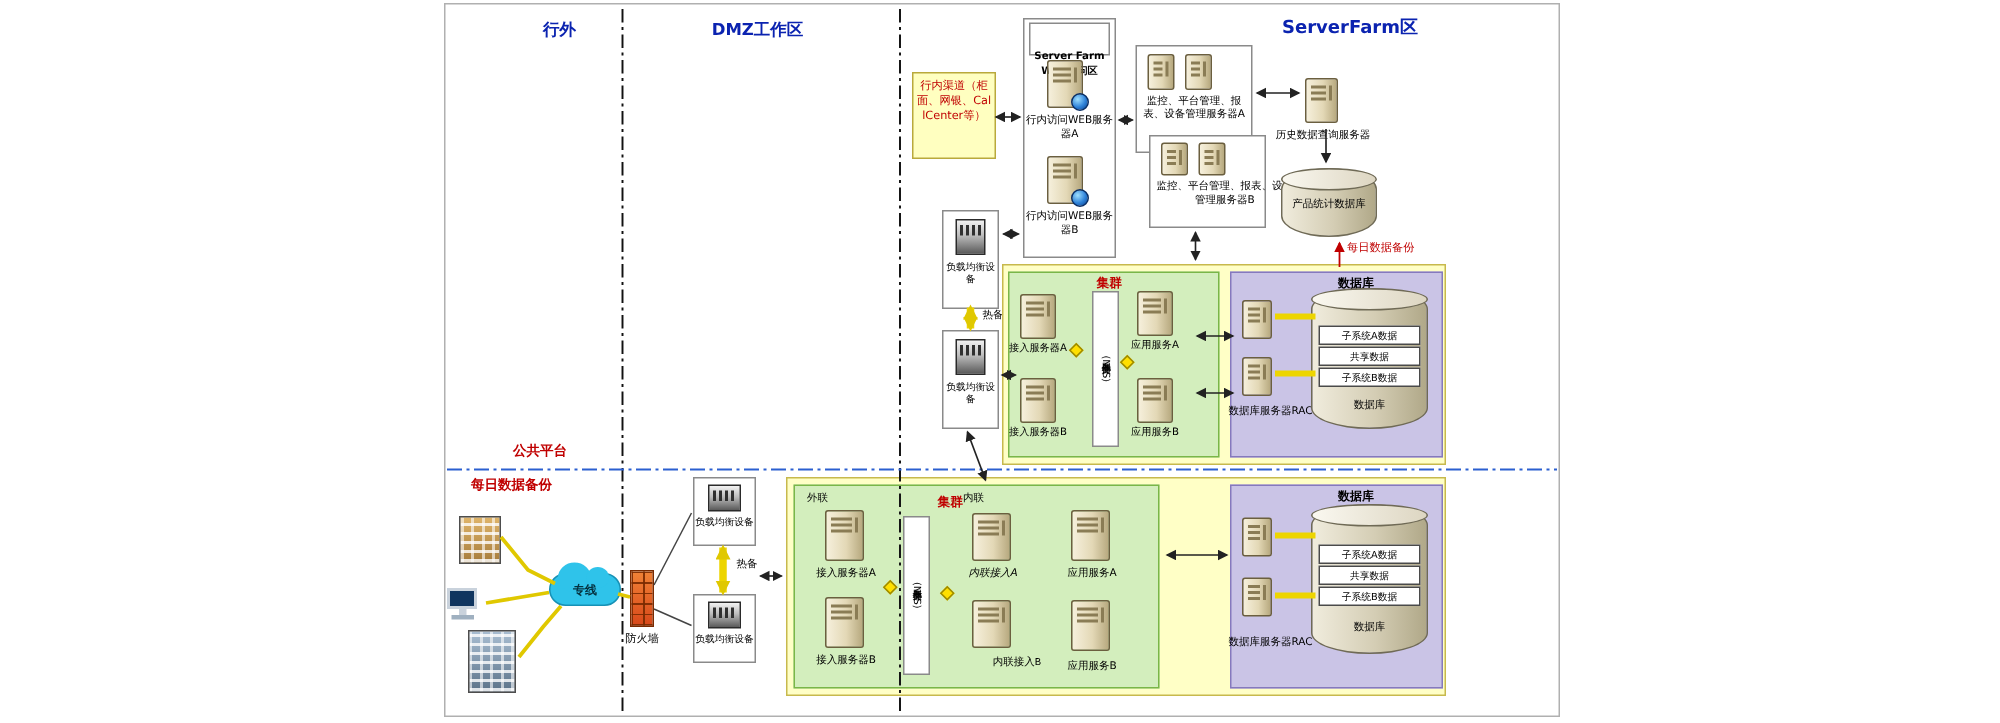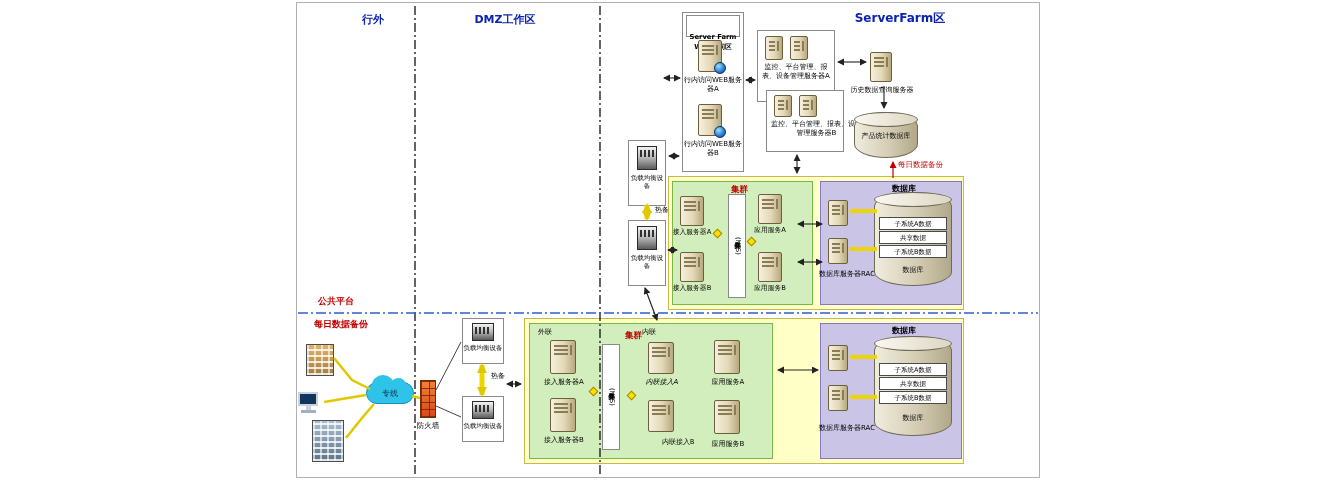--- a/index.html
+++ b/index.html
@@ -23,21 +23,21 @@
 .lbdev::before{content:"";position:absolute;left:2px;right:2px;top:3px;height:7px;background:repeating-linear-gradient(90deg,#303030 0 2px,transparent 2px 4px);}
 .cyl{position:absolute;border:1px solid #6f6a56;border-radius:50%/14px;background:linear-gradient(90deg,#f0ecdd,#d4cdb4 55%,#b0a888);padding-left:48px;}
 .cyl::before{content:"";position:absolute;left:-1px;right:-1px;top:-1px;height:13px;border:1px solid #6f6a56;border-radius:50%;background:linear-gradient(90deg,#faf8f0,#ddd6c2);}
 .band{position:absolute;left:4px;right:4px;height:13px;background:#fff;border:1px solid #4a4a4a;font-size:6.5px;line-height:12px;text-align:center;}
 .cyl-label{position:absolute;left:0;right:0;text-align:center;font-size:7px;}
 .nfs{writing-mode:vertical-rl;font-size:6.5px;display:flex;align-items:center;justify-content:center;text-align:center;line-height:1.1;}
 .diamond{position:absolute;width:7px;height:7px;background:#ffdf00;border:1px solid #9d8a00;transform:rotate(45deg);}
 .cloud{position:absolute;background:#2fc3ea;border:1px solid #1791b5;border-radius:12px;}
 .cloud::before{content:"";position:absolute;width:22px;height:20px;left:5px;top:-8px;background:#2fc3ea;border-radius:50%;}
 .cloud::after{content:"";position:absolute;width:15px;height:14px;right:7px;top:-5px;background:#2fc3ea;border-radius:50%;}
-.cloud span{position:absolute;left:0;right:0;top:5px;text-align:center;font-size:8px;font-weight:normal;color:#053240;z-index:1;}
+.cloud span{position:absolute;left:0;right:0;top:5px;text-align:center;font-size:8px;font-weight:bold;color:#053240;z-index:1;}
 .firewall{position:absolute;border:1px solid #7a2a00;background:repeating-linear-gradient(0deg,rgba(122,42,0,.9) 0 1px,transparent 1px 7px),repeating-linear-gradient(90deg,rgba(122,42,0,.9) 0 1px,transparent 1px 8px),linear-gradient(180deg,#f08236,#d8481a);}
 .bldg{position:absolute;border:1px solid #4d4d4d;background:repeating-linear-gradient(0deg,rgba(255,255,255,.8) 0 2px,transparent 2px 6px),repeating-linear-gradient(90deg,rgba(255,255,255,.6) 0 2px,transparent 2px 7px),linear-gradient(180deg,#dfb469,#a67c3b);}
 .bldg.alt{background:repeating-linear-gradient(0deg,rgba(255,255,255,.8) 0 2px,transparent 2px 6px),repeating-linear-gradient(90deg,rgba(255,255,255,.6) 0 2px,transparent 2px 7px),linear-gradient(180deg,#a9bed2,#5c7389);}
 .pc{position:absolute;}
 .pc i{position:absolute;display:block;}
 .pc .scr{left:0;top:0;width:20px;height:14px;background:#10355f;border:2px solid #c9d2dc;}
 .pc .stand{left:8px;top:14px;width:5px;height:4px;background:#c9d2dc;}
 .pc .base{left:3px;top:18px;width:15px;height:3px;background:#9fb0c0;}
 .wt{position:absolute;background:#fff;border:1px solid #8a8a8a;font-size:6.8px;font-weight:bold;text-align:center;line-height:1.4;padding-top:17px;}
 svg.layer{position:absolute;left:0;top:0;pointer-events:none;}
@@ -45,23 +45,24 @@
 </head>
 <body>
 
 <div class="canvas">
 
   <div class="frame" style="left:296px;top:2px;width:744px;height:476px;"></div>
 
   <div class="zone" style="left:343px;top:12px;width:60px;">行外</div>
   <div class="zone" style="left:455px;top:12px;width:100px;">DMZ工作区</div>
   <div class="zone" style="left:845px;top:10px;width:110px;font-size:12px;">ServerFarm区</div>
-  <div class="lbl red bold" style="left:318px;top:296px;width:60px;font-size:9px;text-align:left;">公共平台</div>
+  <div class="lbl red bold" style="left:318px;top:296px;width:60px;font-size:9px;text-align:right;">公共平台</div>
   <div class="lbl red bold" style="left:314px;top:319px;width:70px;font-size:9px;text-align:left;">每日数据备份</div>
 
+  <div class="channel" style="left:608px;top:48px;width:56px;height:58px;">行内渠道（柜面、网银、CallCenter等）</div>
 
   <div class="box" style="left:682px;top:12px;width:62px;height:160px;"></div>
   <div class="wt" style="left:686px;top:15px;width:54px;height:22px;">
     <span>Server Farm</span><br>
     <span>WEB访问区</span>
   </div>
   <div class="server" style="left:698px;top:40px;width:24px;height:32px;"></div>
   <div class="globe" style="left:714px;top:62px;"></div>
   <div class="lbl" style="left:683px;top:76px;width:60px;">行内访问WEB服务器A</div>
   <div class="server" style="left:698px;top:104px;width:24px;height:32px;"></div>

